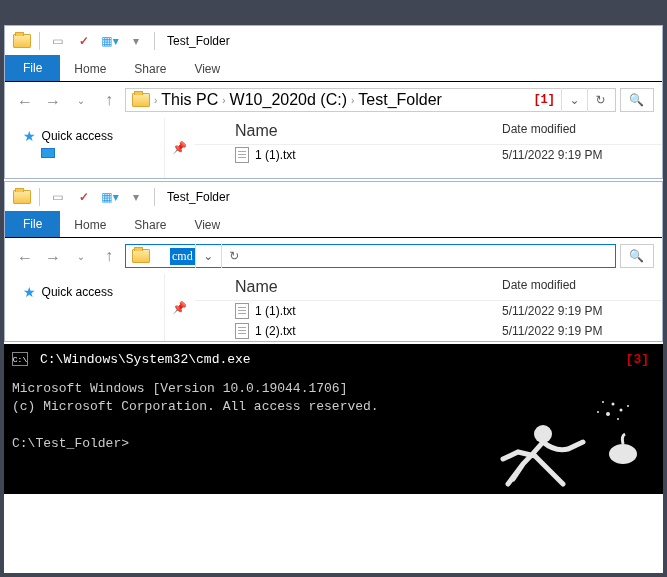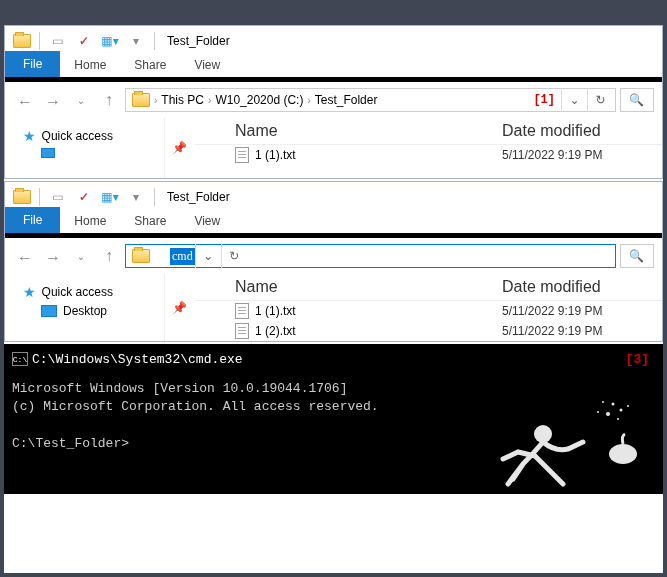--- a/index.html
+++ b/index.html
@@ -10,46 +10,46 @@
 
 .explorer { background: #fff; border: 1px solid #a7b4cf; margin: 0 0 2px 0; }
 .titlebar { height: 30px; background: #fff; display: flex; align-items: center; padding: 0 8px; gap: 6px; }
 .folder-icon { width: 18px; height: 14px; background: linear-gradient(#ffe9a6, #f7c64a); border: 1px solid #d9a72f; border-radius: 1px; position: relative; }
 .folder-icon::before { content: ""; position: absolute; top: -3px; left: 1px; width: 7px; height: 3px; background: #f7c64a; border: 1px solid #d9a72f; border-bottom: none; border-radius: 1px 1px 0 0; }
 .qat-sep { width: 1px; height: 18px; background: #ccc; margin: 0 2px; }
 .qat-btn { width: 20px; height: 20px; display: flex; align-items: center; justify-content: center; color: #888; }
 .qat-check { color: #d04040; font-weight: bold; }
 .title-text { font-size: 12px; color: #000; margin-left: 4px; }
 
-.ribbon-tabs { height: 26px; display: flex; align-items: flex-end; border-bottom: 5px solid #000000; }
+.ribbon-tabs { height: 26px; display: flex; align-items: flex-end; border-bottom: 1px solid #000000; }
 .tab { padding: 5px 14px; font-size: 12px; color: #444; cursor: pointer; }
 .tab.file { background: #1979ca; color: #fff; padding: 6px 18px; }
 
 .navbar { height: 36px; display: flex; align-items: center; padding: 0 8px; gap: 4px; }
 .nav-arrow { width: 24px; height: 24px; display: flex; align-items: center; justify-content: center; color: #888; font-size: 16px; }
 .addr { flex: 1; height: 24px; border: 1px solid #ccc; display: flex; align-items: center; padding: 0 2px; background: #fff; }
 .addr.focused { border: 1px solid #0078d7; }
 .addr-icon { width: 18px; height: 14px; margin: 0 4px; }
-.crumb { padding: 0 4px; font-size: 12px; color: #000; display: flex; align-items: center; gap: 4px; }
+.crumb { padding: 0 4px; font-size: 16px; color: #000; display: flex; align-items: center; gap: 4px; }
 .crumb-sep { color: #888; font-size: 10px; }
 .annotation { color: #d00000; font-weight: bold; font-family: "Courier New", monospace; margin: 0 6px; }
 .addr-cmd { background: #0078d7; color: #fff; padding: 1px 2px; font-size: 12px; margin-left: 16px; font-family: "Segoe UI"; }
 .nav-icon-btn { width: 26px; height: 24px; display: flex; align-items: center; justify-content: center; color: #666; border-left: 1px solid #ddd; }
 .search-box { width: 34px; height: 24px; border: 1px solid #ccc; display: flex; align-items: center; justify-content: center; color: #888; }
 
 .explorer-body { display: flex; min-height: 60px; }
 .sidebar { width: 160px; padding: 8px 0; border-right: 1px solid #eee; }
 .sb-item { display: flex; align-items: center; padding: 2px 18px; gap: 6px; font-size: 12px; }
 .star { color: #2b9be8; font-size: 14px; }
 .desktop-ico { width: 16px; height: 12px; background: #2b9be8; border: 1px solid #1979ca; }
 
 .filelist { flex: 1; }
 .fl-header { display: flex; border-bottom: 1px solid #eee; padding: 4px 0; }
 .fl-col-name { flex: 1; padding-left: 40px; font-size: 16px; color: #333; }
-.fl-col-date { width: 160px; font-size: 16px; color: #333; }
+.fl-col-date { width: 160px; font-size: 12px; color: #333; }
 .fl-row { display: flex; padding: 2px 0; align-items: center; }
 .fl-name { flex: 1; padding-left: 40px; display: flex; align-items: center; gap: 6px; font-size: 12px; }
 .txt-icon { width: 14px; height: 16px; background: #fff; border: 1px solid #999; position: relative; }
 .txt-icon::before { content: ""; position: absolute; top: 3px; left: 2px; right: 2px; height: 1px; background: #aaa; box-shadow: 0 3px 0 #aaa, 0 6px 0 #aaa; }
 .fl-date { width: 160px; font-size: 12px; color: #333; }
 .pin-area { width: 30px; display: flex; align-items: center; justify-content: center; color: #888; }
 
 .cmd { background: #000; color: #ccc; font-family: Consolas, "Courier New", monospace; font-size: 13px; }
 .cmd-title-inner { background: #000; color: #fff; height: 30px; display: flex; align-items: center; padding: 0 8px; flex: 1; }
 .cmd-icon { width: 16px; height: 14px; background: #000; border: 1px solid #888; display: flex; align-items: center; justify-content: center; color: #fff; font-size: 8px; }
@@ -157,24 +157,20 @@
           <div class="nav-icon-btn">↻</div>
         </div>
         <div class="search-box">🔍</div>
       </div>
       <div class="explorer-body">
         <div class="sidebar">
           <div class="sb-item">
               <span class="star">★</span>
               <span>Quick access</span>
             </div>
-          <div class="sb-item" style="padding-left:36px">
-              <div class="desktop-ico"></div>
-              <span>Desktop</span>
-            </div>
         </div>
         <div class="pin-area">📌</div>
         <div class="filelist">
           <div class="fl-header">
             <div class="fl-col-name">Name</div>
             <div class="fl-col-date">Date modified</div>
           </div>
           <div class="fl-row">
             <div class="fl-name">
                 <div class="txt-icon"></div>
@@ -189,21 +185,21 @@
               </div>
             <div class="fl-date">5/11/2022 9:19 PM</div>
           </div>
         </div>
       </div>
     </div>
 
     <div class="cmd">
       <div class="cmd-title-inner">
         <div class="cmd-icon">C:\</div>
-        <span style="margin-left:4px;color:#fff">C:\Windows\System32\cmd.exe</span>
+        <span style="margin-left:12px;color:#fff">C:\Windows\System32\cmd.exe</span>
         <span style="flex:1"></span>
         <span class="annotation">[3]</span>
       </div>
       <div class="cmd-body">
         <div>Microsoft Windows [Version 10.0.19044.1706]</div>
         <div>(c) Microsoft Corporation. All access reserved.</div>
         <br>
         <div>C:\Test_Folder&gt;</div>
         <svg class="cmd-art" width="170" height="110" viewBox="0 0 170 110">
           <g fill="#fff">

